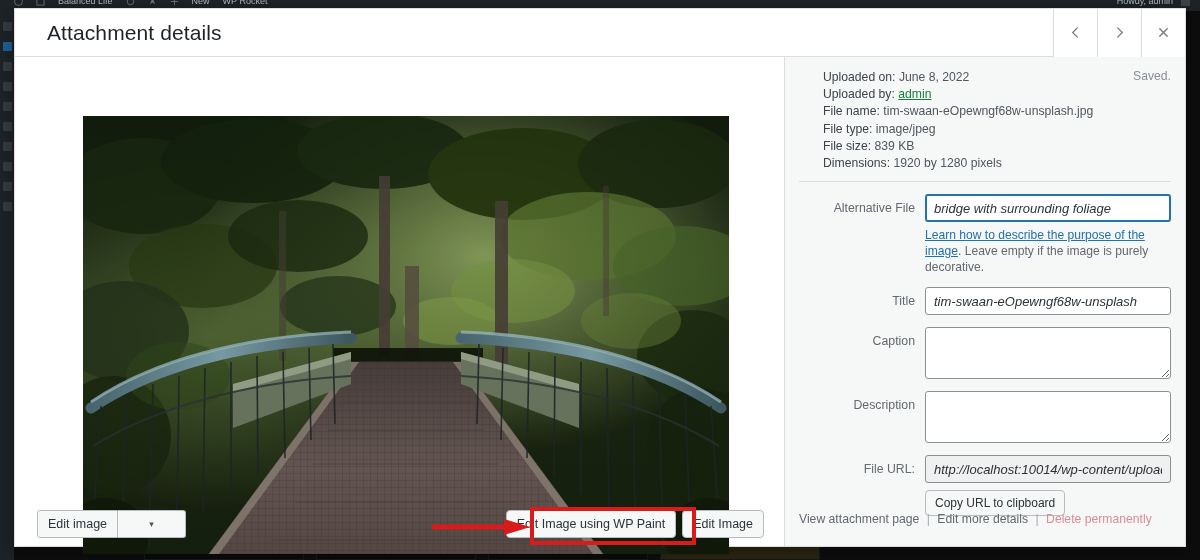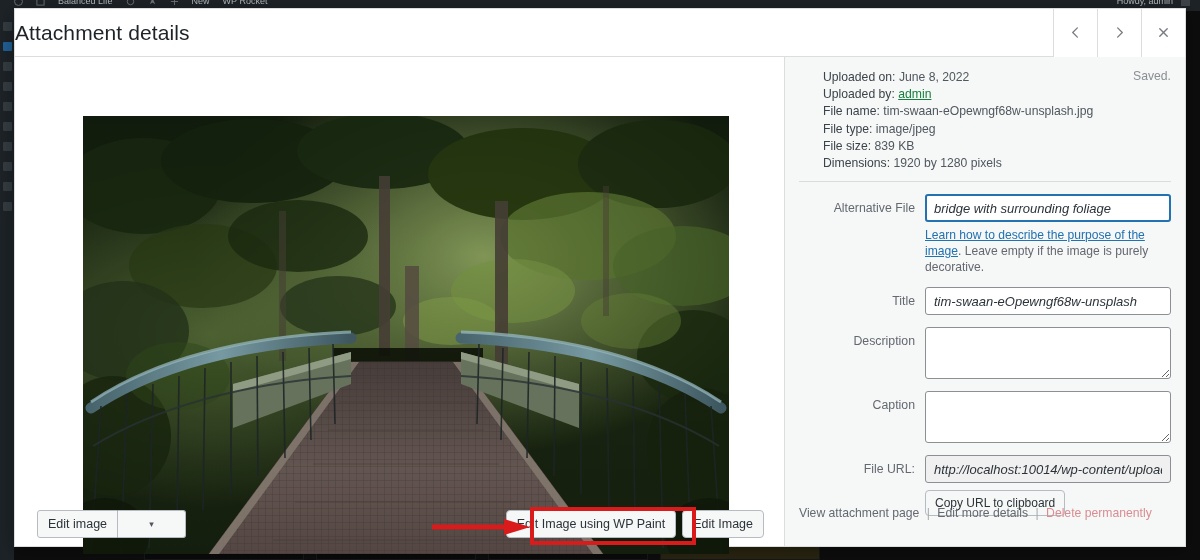--- a/index.html
+++ b/index.html
@@ -61,21 +61,21 @@
     display: flex; flex-direction: column;
   }
   .modal-header {
     height: 48px; flex: 0 0 48px;
     border-bottom: 1px solid #ddd;
     display: flex; align-items: center; justify-content: space-between;
     background: #fff;
   }
   .modal-title {
     font-size: 21px; color: #1d2327; font-weight: 400;
-    padding-left: 0; letter-spacing: .1px;
+    padding-left: 32px; letter-spacing: .1px;
   }
   .hdr-btns { display: flex; height: 48px; }
   .hdr-btn {
     width: 44px; height: 48px;
     border-left: 1px solid #ddd;
     display: flex; align-items: center; justify-content: center;
     color: #787c82; background: #fff; cursor: pointer;
     font-size: 17px;
   }
   .hdr-btn svg { display: block; }
@@ -194,21 +194,21 @@
   }
   .helper {
     margin-top: 5px; font-size: 12.1px; line-height: 16px; color: #646970;
   }
   .helper a { color: #2271b1; text-decoration: underline; cursor: pointer; }
   .copy-btn {
     margin-top: 7px;
     height: 26px; padding: 0 9px; font-size: 12px;
   }
   .bottom-links {
-    position: absolute; left: 14px; bottom: 26px;
+    position: absolute; left: 14px; bottom: 20px;
     font-size: 12.2px; color: #646970; white-space: nowrap;
   }
   .bottom-links .lnk { color: #646970; text-decoration: none; cursor: pointer; }
   .bottom-links .sep { margin: 0 4px; color: #a7aaad; }
   .bottom-links .danger { color: #d98d92; cursor: pointer; }
 </style>
 </head>
 <body>
 
 <div id="root">
@@ -494,28 +494,28 @@
         </div>
 
         <div class="field-row">
           <div class="field-label">Title</div>
           <div class="field-ctrl">
             <input class="txt" type="text" value="tim-swaan-eOpewngf68w-unsplash" style="">
           </div>
         </div>
 
         <div class="field-row">
-          <div class="field-label tall">Description</div>
+          <div class="field-label tall">Caption</div>
           <div class="field-ctrl">
             <textarea class="txt" placeholder="" style=""></textarea>
           </div>
         </div>
 
         <div class="field-row">
-          <div class="field-label tall">Caption</div>
+          <div class="field-label tall">Description</div>
           <div class="field-ctrl">
             <textarea class="txt" placeholder="" style=""></textarea>
           </div>
         </div>
 
         <div class="field-row">
           <div class="field-label">File URL:</div>
           <div class="field-ctrl">
             <input class="txt readonly" type="text" readonly="" value="http://localhost:10014/wp-content/uploads/" style="">
             <div class="btn copy-btn">Copy URL to clipboard</div>

